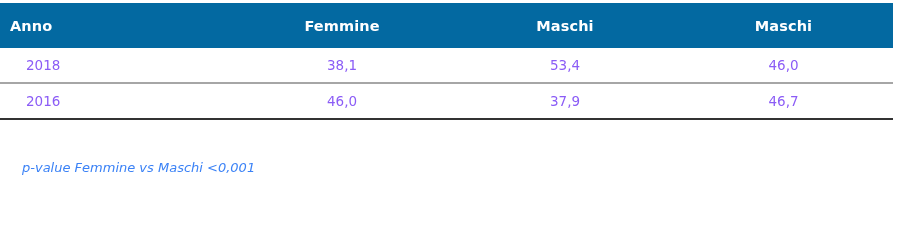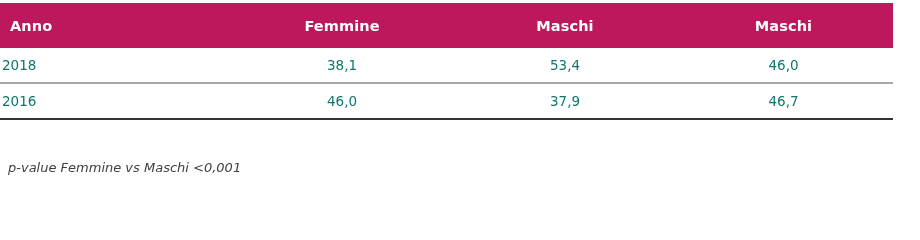--- a/index.html
+++ b/index.html
@@ -29,70 +29,70 @@
     table-layout: fixed;
   }
 
   
   col.c-anno    { width: 228px; }
   col.c-fem     { width: 228px; }
   col.c-mas     { width: 218px; }
   col.c-tot     { width: 219px; }
 
   thead tr {
-    background: #be185d;
+    background: #0369a1;
   }
   thead th {
     color: #ffffff;
     font-size: 14.5px;
     font-weight: bold;
     height: 45px;
     padding: 0 0 0 10px;
     vertical-align: middle;
     letter-spacing: 0.1px;
   }
   thead th.num {
     text-align: center;
     padding-left: 0;
   }
   thead th.lbl {
     text-align: left;
   }
 
   tbody td {
     font-size: 13.5px;
-    color: #0f766e;
+    color: #8b5cf6;
     height: 34px;
     vertical-align: middle;
-    padding: 0 0 0 2px;
+    padding: 0 0 0 26px;
     font-variant-numeric: oldstyle-nums;
     -moz-font-feature-settings: "onum";
     -webkit-font-feature-settings: "onum";
     font-feature-settings: "onum";
   }
   tbody td.num {
     text-align: center;
     padding-left: 0;
   }
   tbody td.lbl {
     text-align: left;
   }
 
   
   tbody tr.row-1 td { border-bottom: 2px solid #a6a6a6; }
   tbody tr.row-2 td { border-bottom: 2px solid #333333; }
   tbody tr.row-3 td { border-bottom: 2px solid #bfbfbf; }
 
   .footnote {
     position: absolute;
-    left: 8px;
+    left: 22px;
     top: 160px;
     font-size: 13px;
     font-style: italic;
-    color: #404040;
+    color: #3b82f6;
     font-variant-numeric: oldstyle-nums;
     -moz-font-feature-settings: "onum";
     -webkit-font-feature-settings: "onum";
     font-feature-settings: "onum";
     white-space: nowrap;
   }
 </style>
 </head>
 <body>
 

